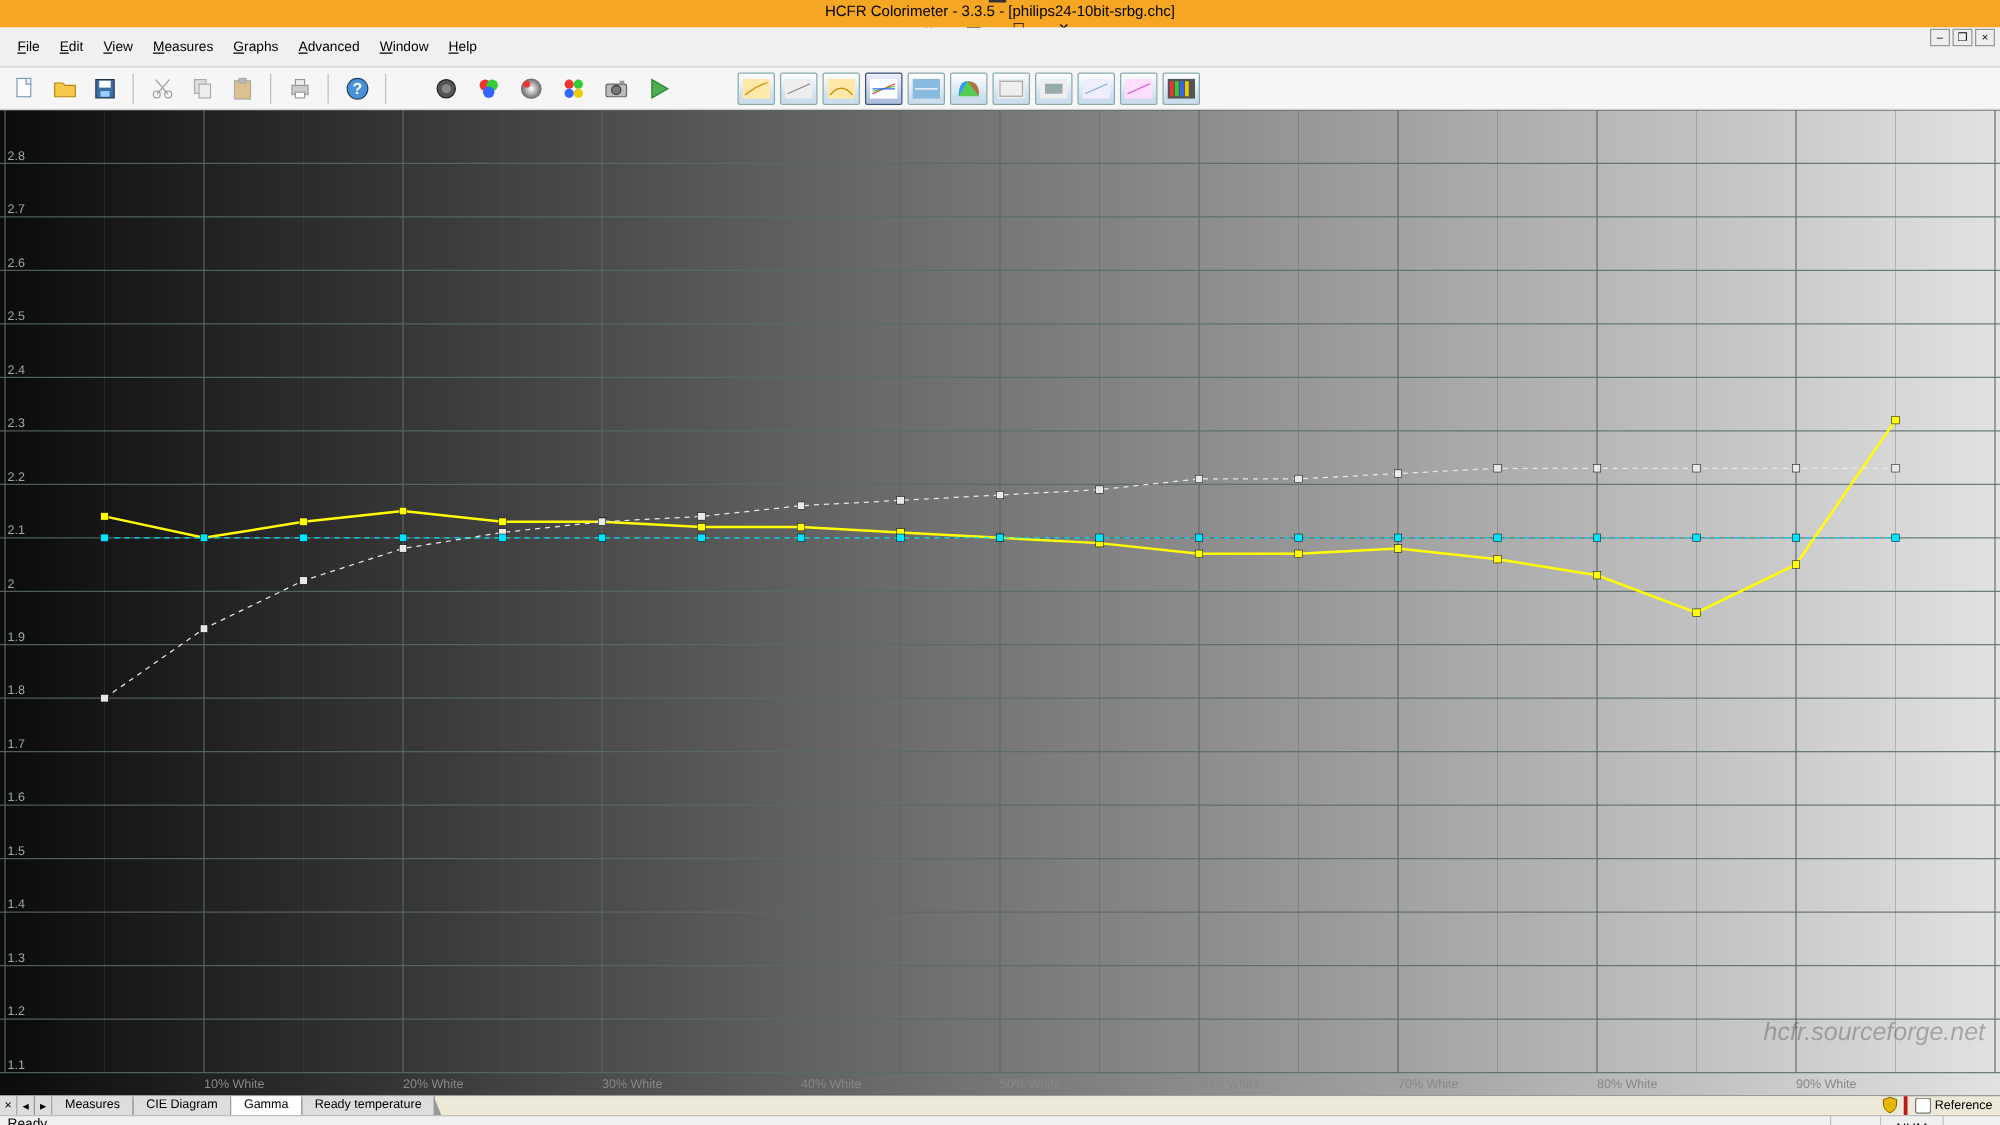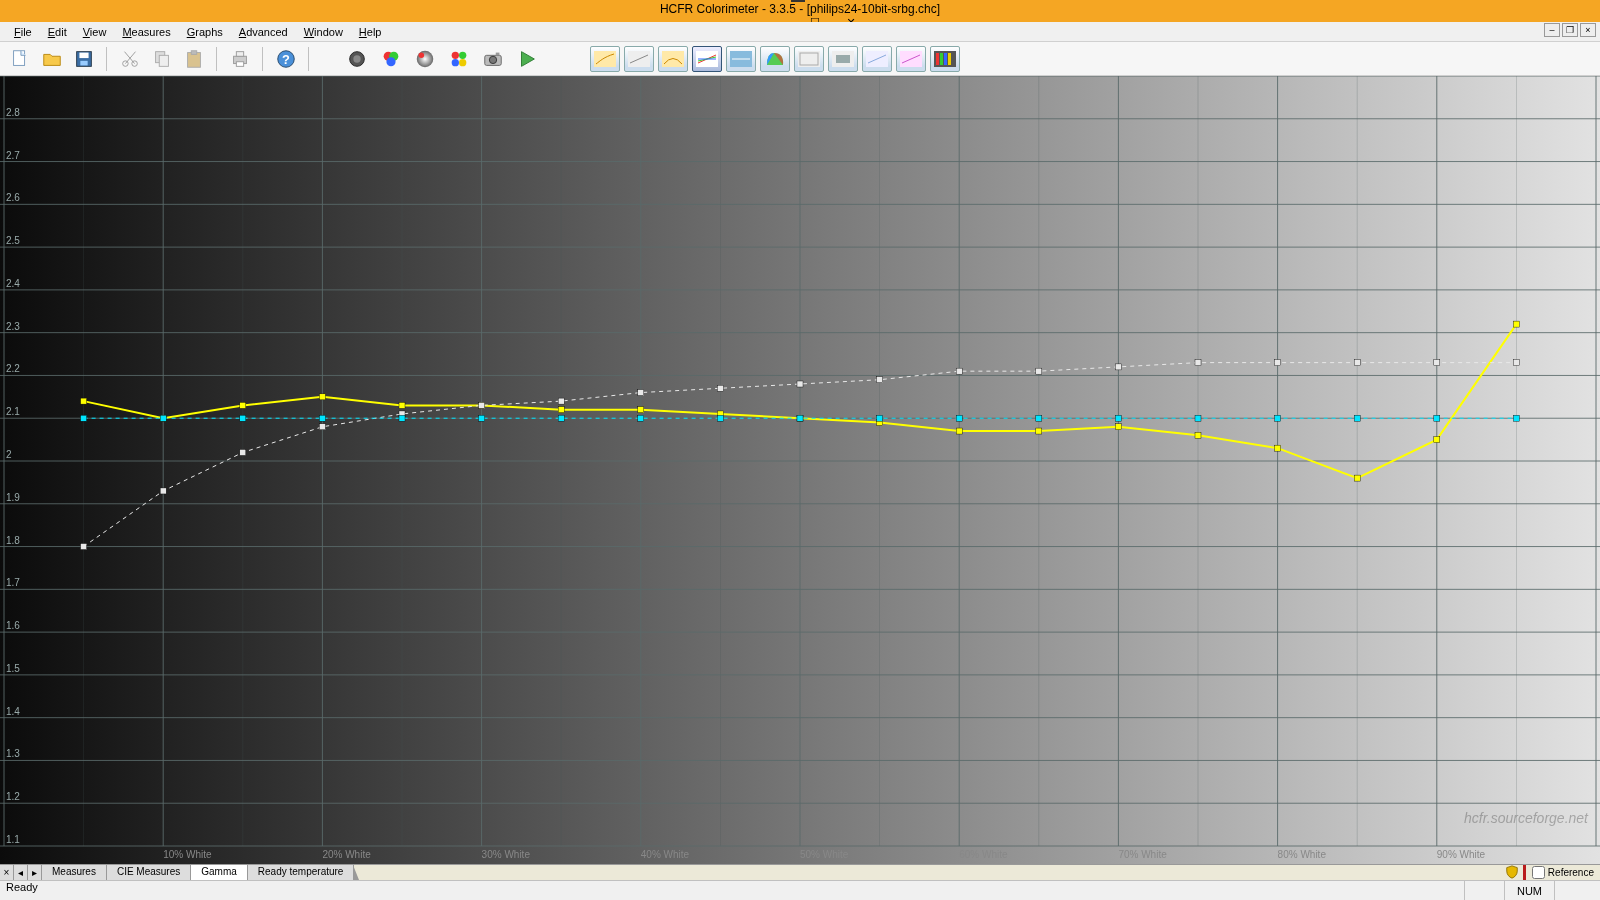--- a/index.html
+++ b/index.html
@@ -2,37 +2,37 @@
 <html><head>
 <meta charset="utf-8">
 <style>
   * { box-sizing: border-box; margin: 0; padding: 0; }
   html, body { width: 1600px; height: 900px; font-family: "Segoe UI", Tahoma, sans-serif; font-size: 11px; background: #fff; overflow: hidden; }
   .titlebar { height: 22px; background: #f5a623; display: flex; align-items: center; padding: 0 4px; color: #000; flex-direction: column; }
   .titlebar .app-icon { width: 14px; height: 14px; margin-right: 4px; background: linear-gradient(45deg,#8b0000,#ff8c00); border:1px solid #333;}
   .titlebar .title { flex: 1; font-size: 12px; }
   .titlebar .win-btns { display: flex; gap: 18px; padding-right: 6px; }
   .titlebar .win-btns span { cursor: default; width:18px; text-align:center;}
-  .menubar { height: 20px; background: #f0f0f0; border-bottom: 1px solid #d0d0d0; display: flex; align-items:center; padding: 0 6px; gap: 2px; position:relative;}
+  .menubar { height: 32px; background: #f0f0f0; border-bottom: 1px solid #d0d0d0; display: flex; align-items:center; padding: 0 6px; gap: 2px; position:relative;}
   .menubar .menu-item { padding: 2px 8px; cursor: default; }
   .menubar .menu-item .ul { text-decoration: underline; }
   .menubar .mdi-btns { position:absolute; right:4px; top:1px; display:flex; gap:2px;}
   .menubar .mdi-btns span { width:16px; height:14px; border:1px solid #999; background:#eee; font-size:9px; display:flex; align-items:center; justify-content:center;}
   .toolbar { height: 34px; background: #f6f6f6; border-bottom: 1px solid #cfcfcf; display: flex; align-items: center; padding: 0 6px; gap: 4px; }
   .toolbar .sep { width: 2px; height: 24px; border-left:1px solid #c0c0c0; margin: 0 4px;}
   .tb-btn { width: 28px; height: 28px; display:flex; align-items:center; justify-content:center; border:1px solid transparent; border-radius:3px;}
   .tb-btn.lg { width: 30px; height: 28px; }
   .tb-btn svg { width: 22px; height: 22px; }
   .graph-btns { display:flex; gap:4px; }
   .graph-btn { width:30px; height:26px; border:1px solid #8aa; background:linear-gradient(#fff,#cde 80%); border-radius:2px; display:flex; align-items:center; justify-content:center;}
   .graph-btn.active { border-color:#357; background:linear-gradient(#eef,#abd);}
   .graph-btn .mini { width:22px; height:16px; }
   .chart-area { position: relative; width: 1600px; height: 788px; }
   .chart-area svg { position:absolute; top:0; left:0; }
-  .watermark { position:absolute; right:12px; bottom:38px; color:rgba(60,60,60,.35); font-size:14px; font-style:italic;}
+  .watermark { position:absolute; right:12px; bottom:38px; color:rgba(60,60,60,.35); font-size:20px; font-style:italic;}
   .bottom-tabs { height: 16px; background:#ece9d8; border-top:1px solid #999; display:flex; align-items:stretch; font-size:10px;}
   .bottom-tabs .nav { display:flex;}
   .bottom-tabs .nav span { width:14px; border-right:1px solid #999; display:flex; align-items:center; justify-content:center; background:#ddd;}
   .bottom-tabs .tab { padding: 1px 10px 0 10px; border-right:1px solid #999; background:#ddd; position:relative;}
   .bottom-tabs .tab.active { background:#fff; font-weight:normal;}
   .bottom-tabs .tab::after{content:"";position:absolute;right:-6px;top:0;width:0;height:0;border-top:15px solid transparent;border-left:6px solid #999;}
   .bottom-tabs .spacer{flex:1; background:#ece9d8;}
   .bottom-tabs .ref { display:flex; align-items:center; gap:3px; padding:0 6px; border-left:3px solid #b91c1c;}
   .bottom-tabs .shield{width:14px;height:14px;margin-right:4px;}
   .statusbar { height: 20px; background:#f0f0f0; border-top:1px solid #c0c0c0; display:flex; padding:0 6px; font-size:11px;}
@@ -391,21 +391,21 @@
 </div>
 
 <div class="bottom-tabs">
   <div class="nav">
     <span>×</span>
     <span>◂</span>
     <span>▸</span>
   </div>
   <div id="doc-tabs" style="display:flex;">
       <div class="tab">Measures</div>
-      <div class="tab">CIE Measures</div>
+      <div class="tab">CIE Diagram</div>
       <div class="tab active">Gamma</div>
       <div class="tab">Ready temperature</div>
     </div>
   <div class="spacer"></div>
   <svg class="shield" viewBox="0 0 16 16">
       <path d="M8 1l6 2v4c0 4-3 7-6 8-3-1-6-4-6-8V3z" fill="#e6b800" stroke="#8a6d00"></path>
     </svg>
   <label class="ref">
     <input type="checkbox" style="">
     <span>Reference</span>

